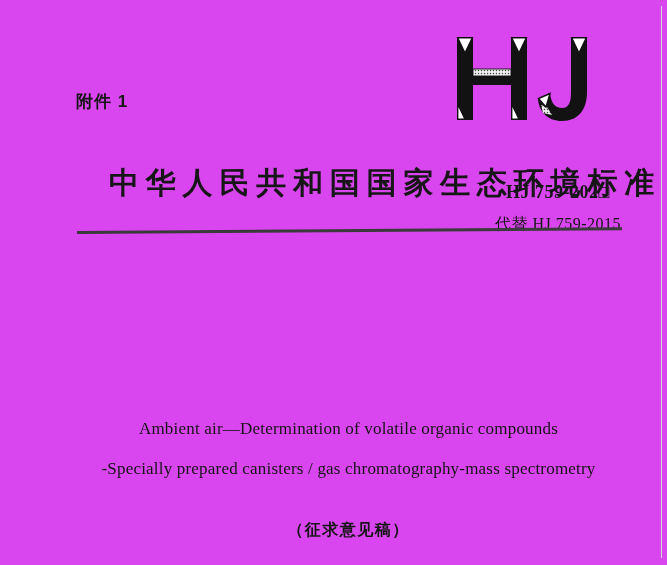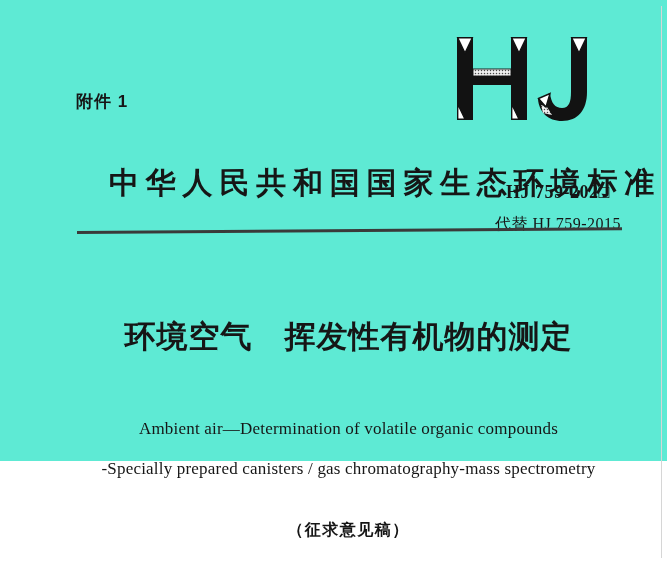--- a/index.html
+++ b/index.html
@@ -2,22 +2,22 @@
 <html><head>
 <meta charset="utf-8">
 <style>
   html,body{margin:0;padding:0;}
   body{
     width:667px;height:565px;overflow:hidden;
     background:#ffffff;
     font-family:"Liberation Serif","DejaVu Serif",serif;
   }
   .page{
-    position:relative;width:667px;height:461px;
-    background:#5eead4;color:#161616;
+    position:relative;width:667px;height:565px;
+    background:#d946ef;color:#161616;
   }
   .page-edge-right{
     position:absolute;left:661px;top:6px;height:552px;width:1px;
     background:#d6d6d6;
   }
   .attachment{
     position:absolute;left:76px;top:90px;
     font-family:"Liberation Sans","DejaVu Sans",sans-serif;
     font-size:17px;font-weight:600;letter-spacing:1px;
   }
@@ -92,21 +92,20 @@
   <h1 class="org-heading">中华人民共和国国家生态环境标准</h1>
 
   <div class="std-block">
     <div class="std-no">HJ 759-202□</div>
     <div class="std-replaces">代替 HJ 759-2015</div>
   </div>
 
   <div class="rule"></div>
 
   <div class="centered title-cn">
-    <div>环境空气　挥发性有机物的测定</div>
   </div>
 
   <div class="centered title-en1">Ambient air—Determination of volatile organic compounds</div>
 
   <div class="centered title-en2">-Specially prepared canisters / gas chromatography-mass spectrometry</div>
 
   <div class="centered draft-note">（征求意见稿）</div>
 
 </div>
 

